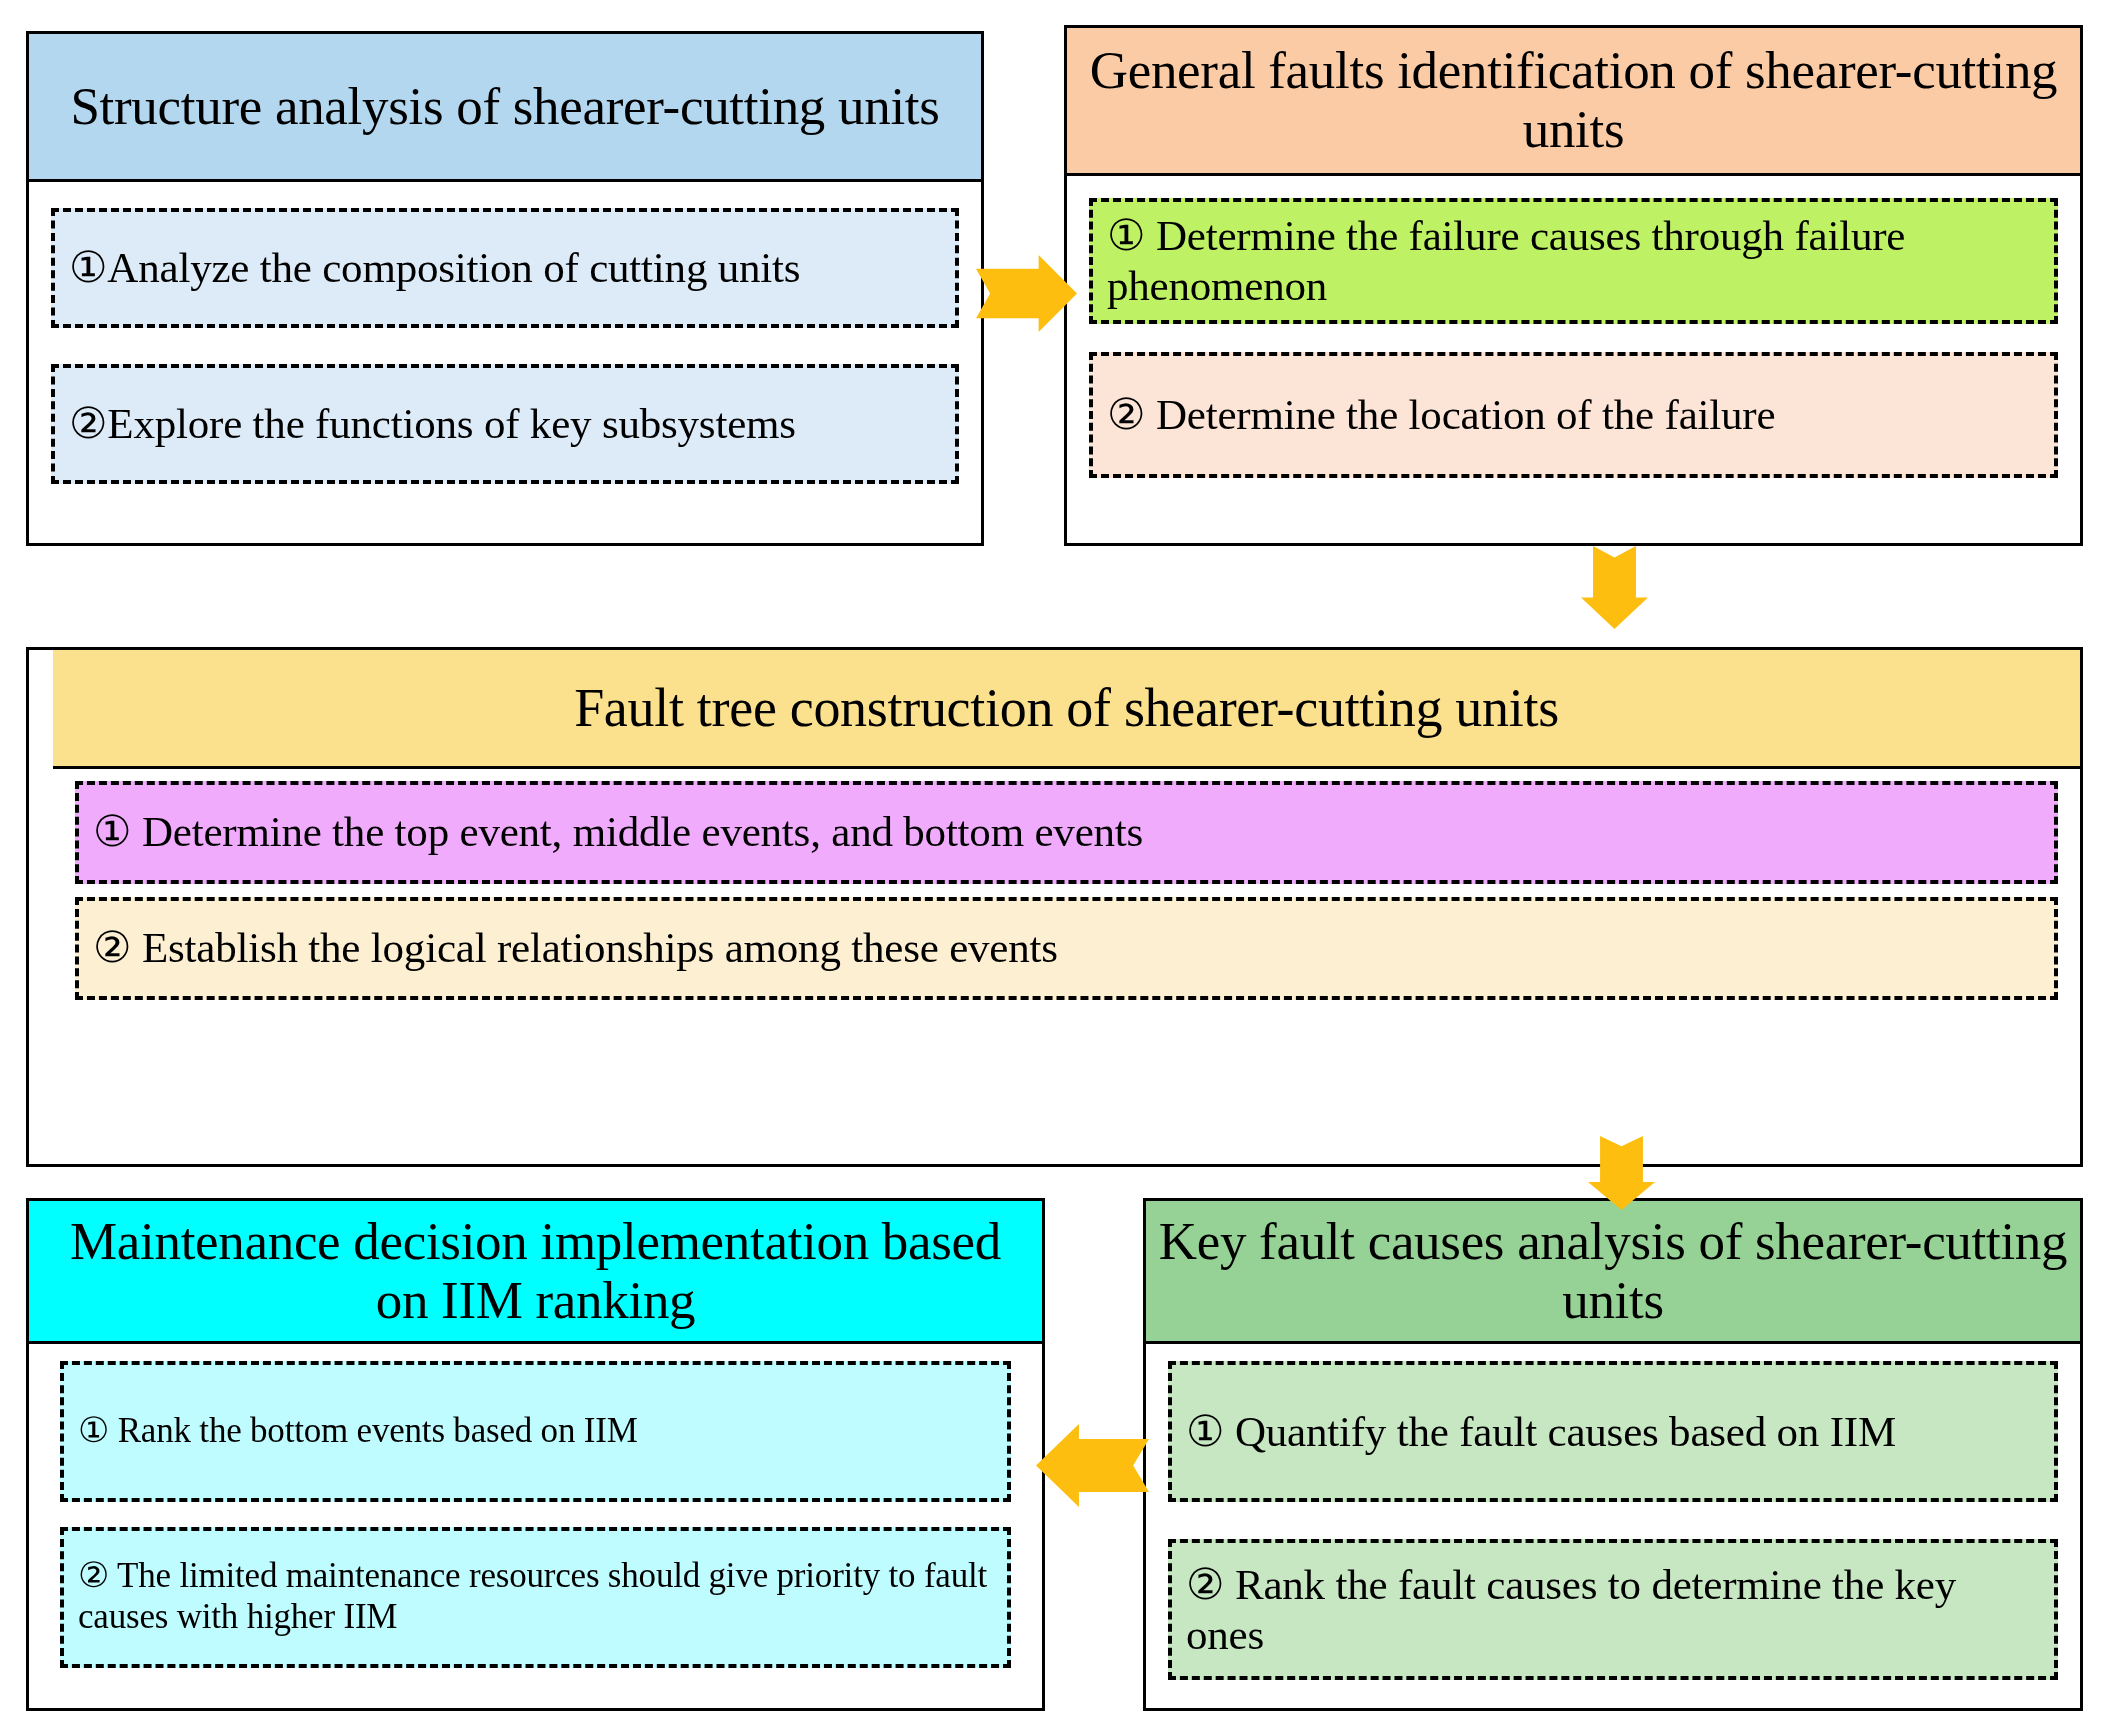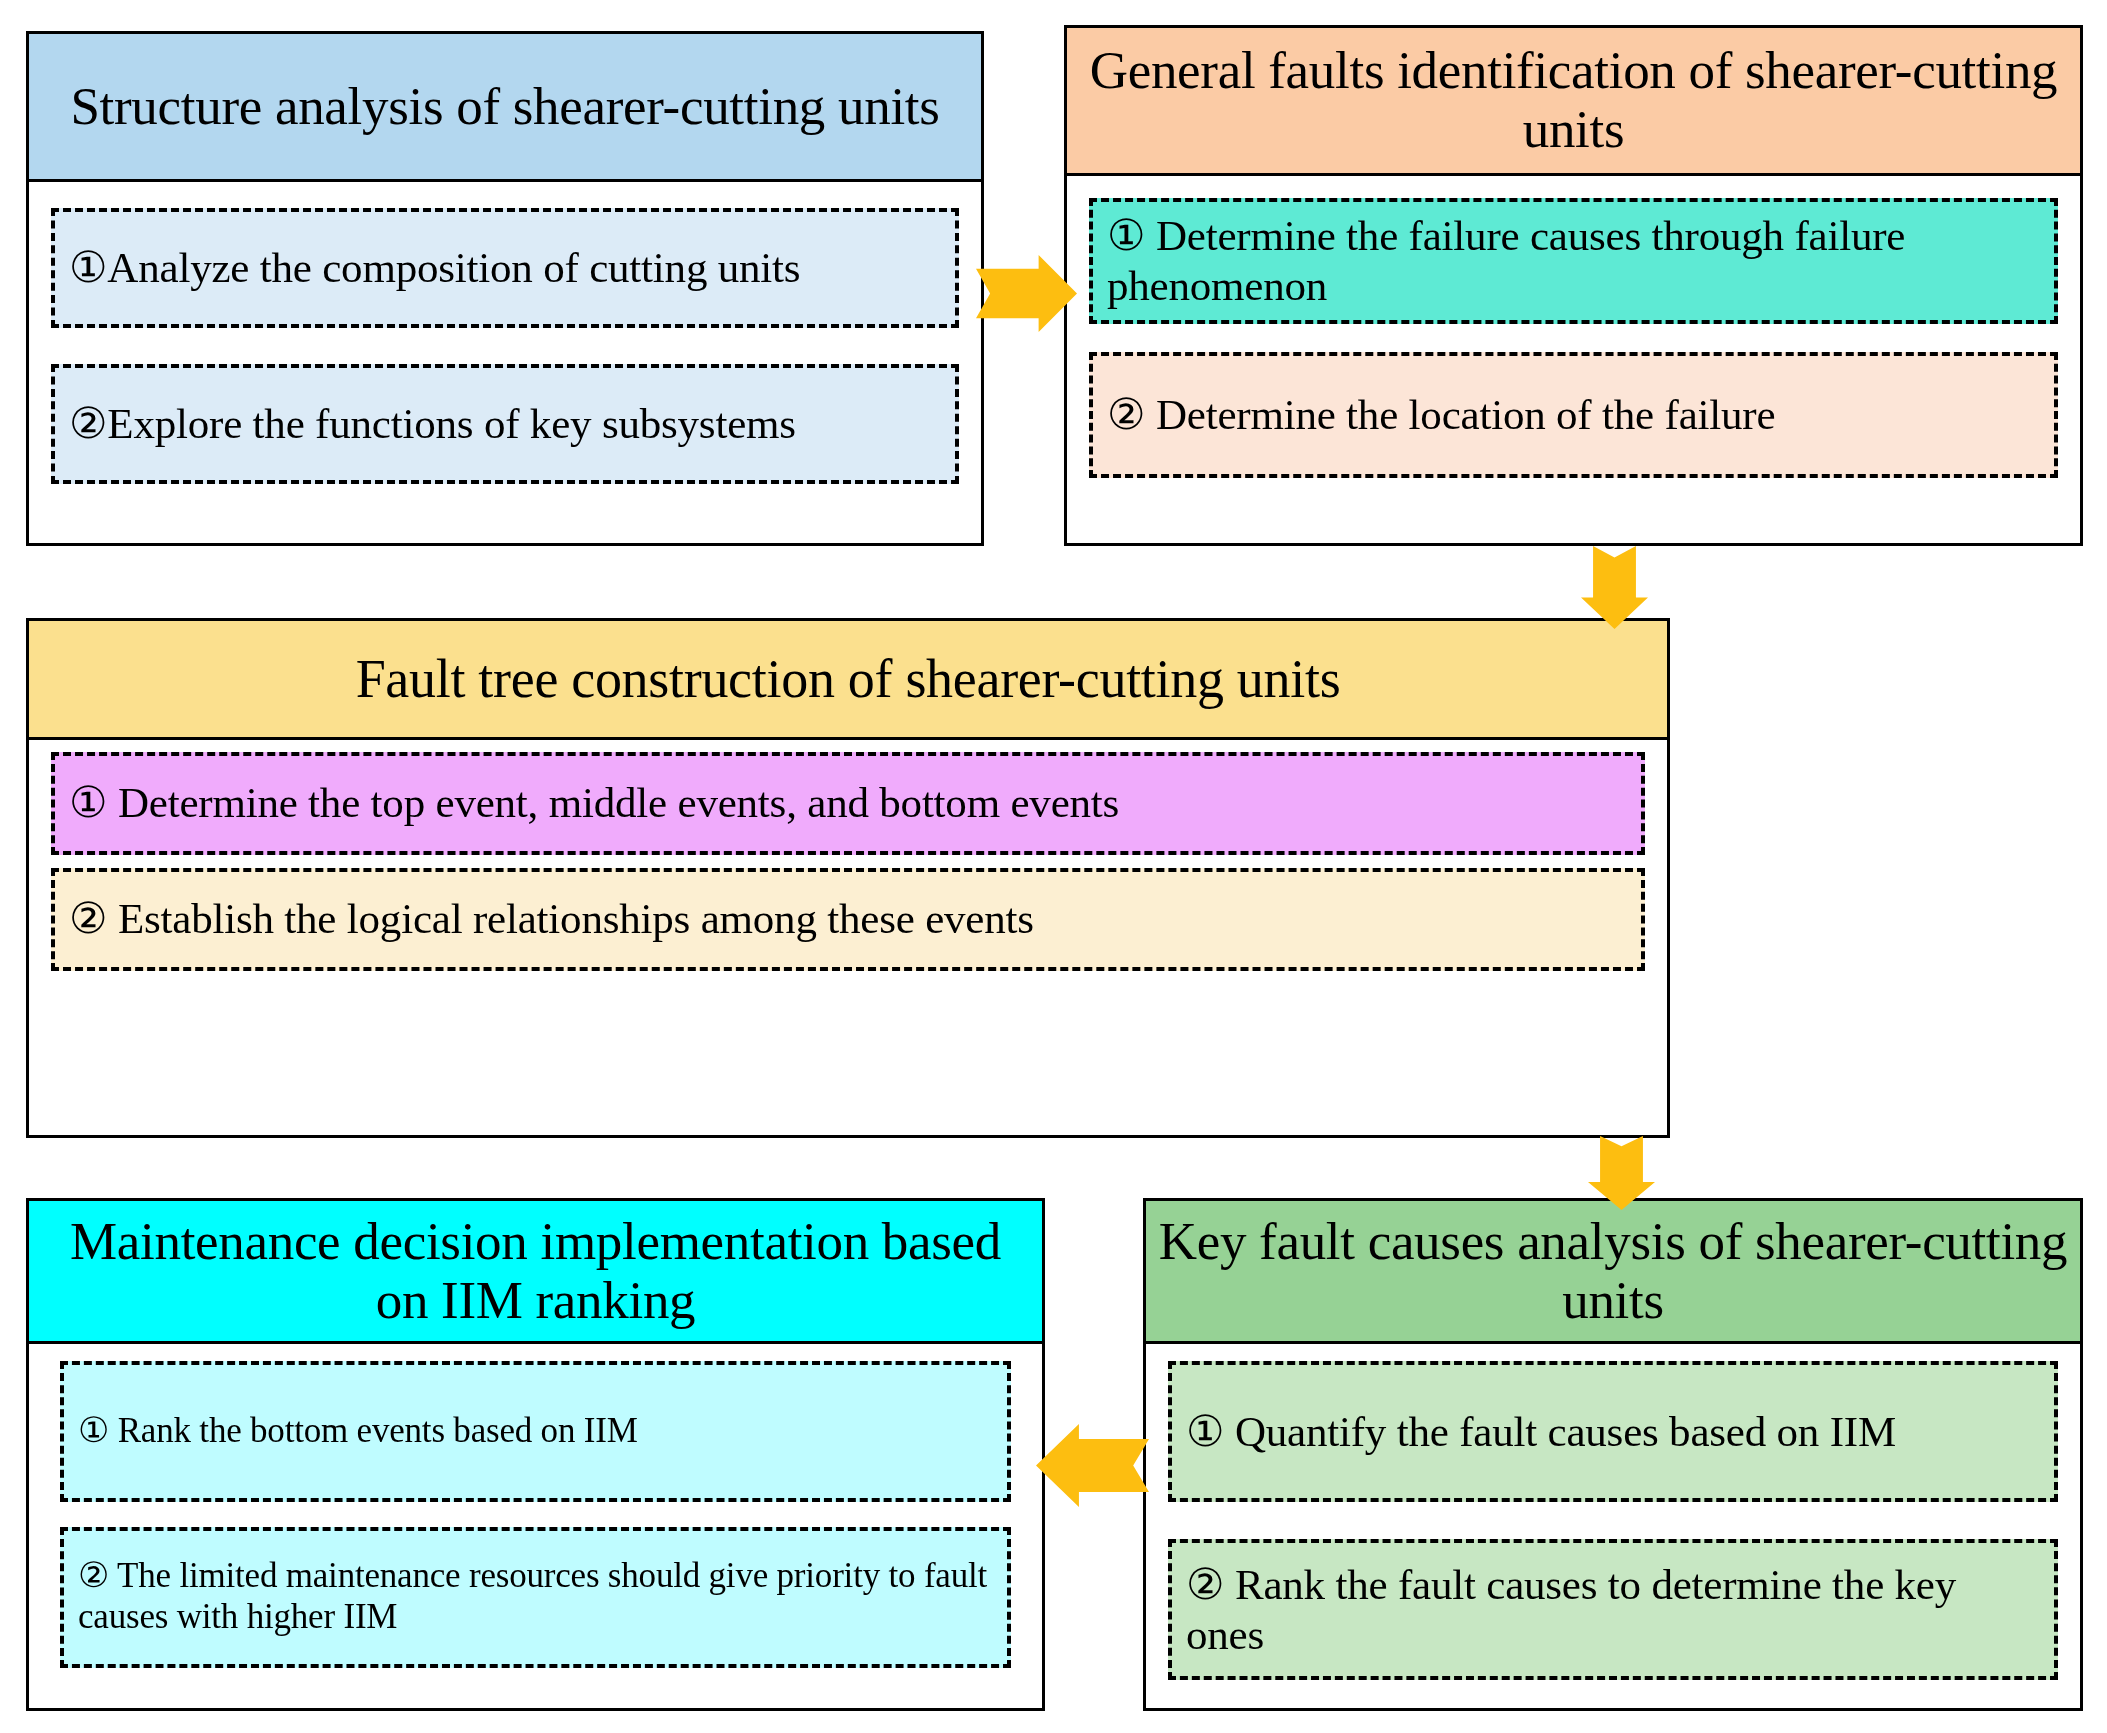--- a/index.html
+++ b/index.html
@@ -82,21 +82,21 @@
   #box-structure .box-body   { gap: 36px; padding-top: 26px; }
 
   #box-faults {
     left: 1064px; top: 24.5px; width: 1019px; height: 521px;
   }
   #box-faults .box-header { height: 148px; font-size: 53px; }
   #box-faults .item       { height: 126px; font-size: 43px; }
   #box-faults .box-body   { gap: 28px; padding-top: 22px; }
 
   #box-faulttree {
-    left: 26px; top: 618px; width: 1644px; height: 520px;
+    left: 26px; top: 647px; width: 2057px; height: 520px; padding-left: 24px;
   }
   #box-faulttree .box-header { height: 119px; font-size: 54px; }
   #box-faulttree .item       { height: 103px; font-size: 43px; }
   #box-faulttree .box-body   { gap: 13px; padding: 11.6px 22px 13px 22px; }
 
   #box-maintenance {
     left: 26px; top: 1198px; width: 1019px; height: 513px;
   }
   #box-maintenance .box-header { height: 143px; font-size: 53px; }
   #box-maintenance .item       { height: 141px; font-size: 35px; }
@@ -142,21 +142,21 @@
       </div>
       <div class="item" style="background: rgb(220, 235, 247);">
         <span class="item-text">②Explore the functions of key subsystems</span>
       </div>
     </div>
   </div>
 
   <div class="box theme-peach" id="box-faults">
     <div class="box-header" style="background: rgb(251, 203, 165);">General faults identification of shearer-cutting units</div>
     <div class="box-body">
-      <div class="item" style="background: #5eead4;">
+      <div class="item" style="background: #bef264;">
         <span class="item-text">① Determine the failure causes through failure phenomenon</span>
       </div>
       <div class="item" style="background: rgb(252, 229, 215);">
         <span class="item-text">② Determine the location of the failure</span>
       </div>
     </div>
   </div>
 
   <div class="box theme-gold" id="box-faulttree">
     <div class="box-header" style="background: rgb(251, 224, 142);">Fault tree construction of shearer-cutting units</div>

